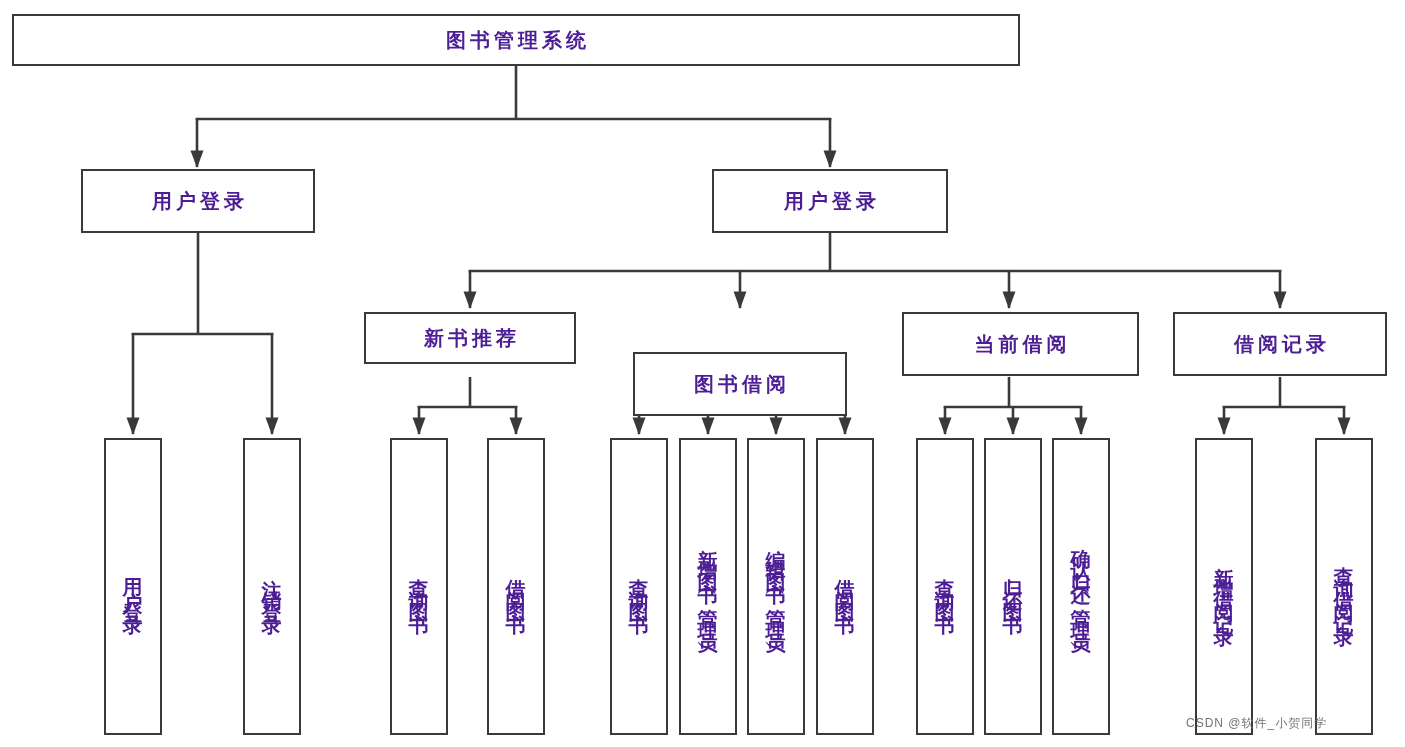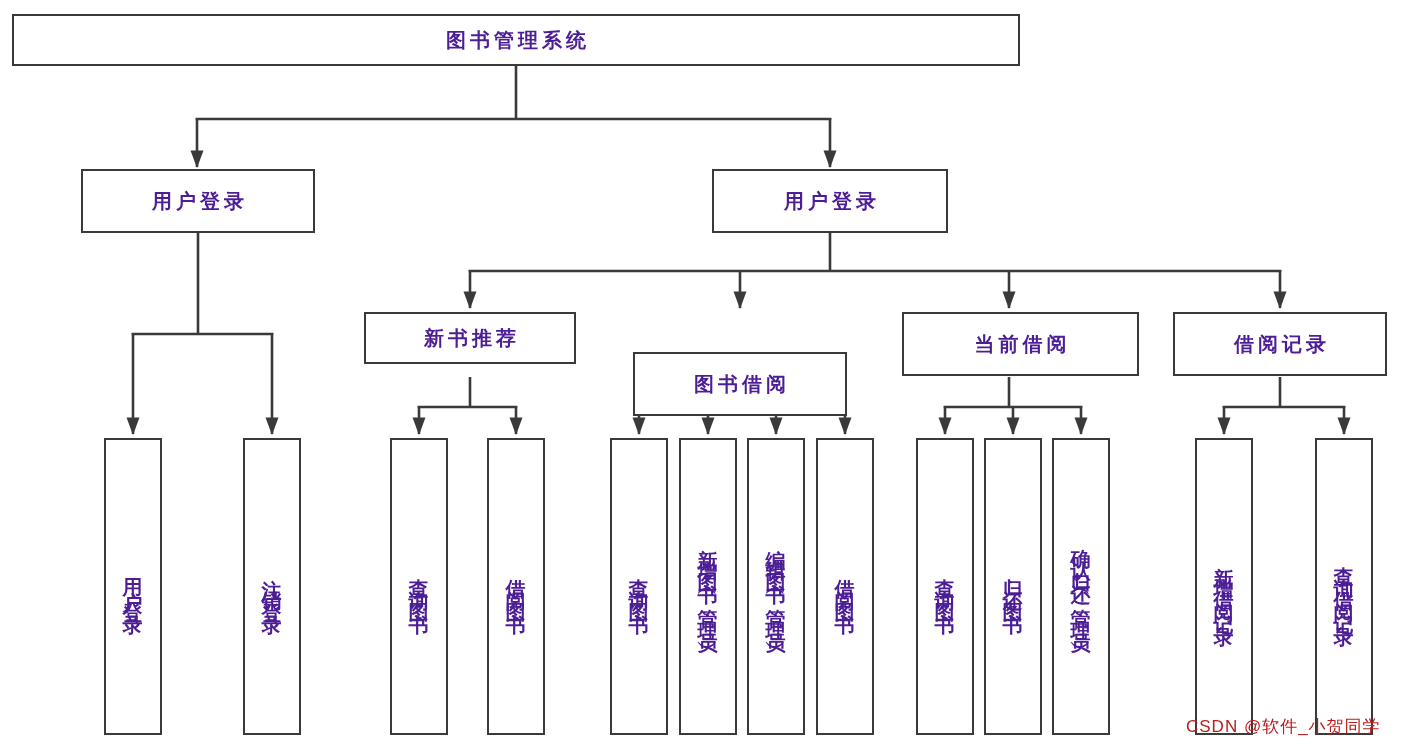--- a/index.html
+++ b/index.html
@@ -36,22 +36,22 @@
     writing-mode: vertical-rl;
     text-orientation: mixed;
     letter-spacing: 12px;
     font-size: 20px;
     line-height: 1;
   }
   .watermark {
     position: absolute;
     left: 1186px;
     top: 715px;
-    font-size: 17px;
-    color: #b91c1c;
+    font-size: 12px;
+    color: #737373;
     letter-spacing: 1px;
     white-space: nowrap;
     z-index: 3;
   }
 </style>
 </head>
 <body>
 
 <div class="canvas">
 

